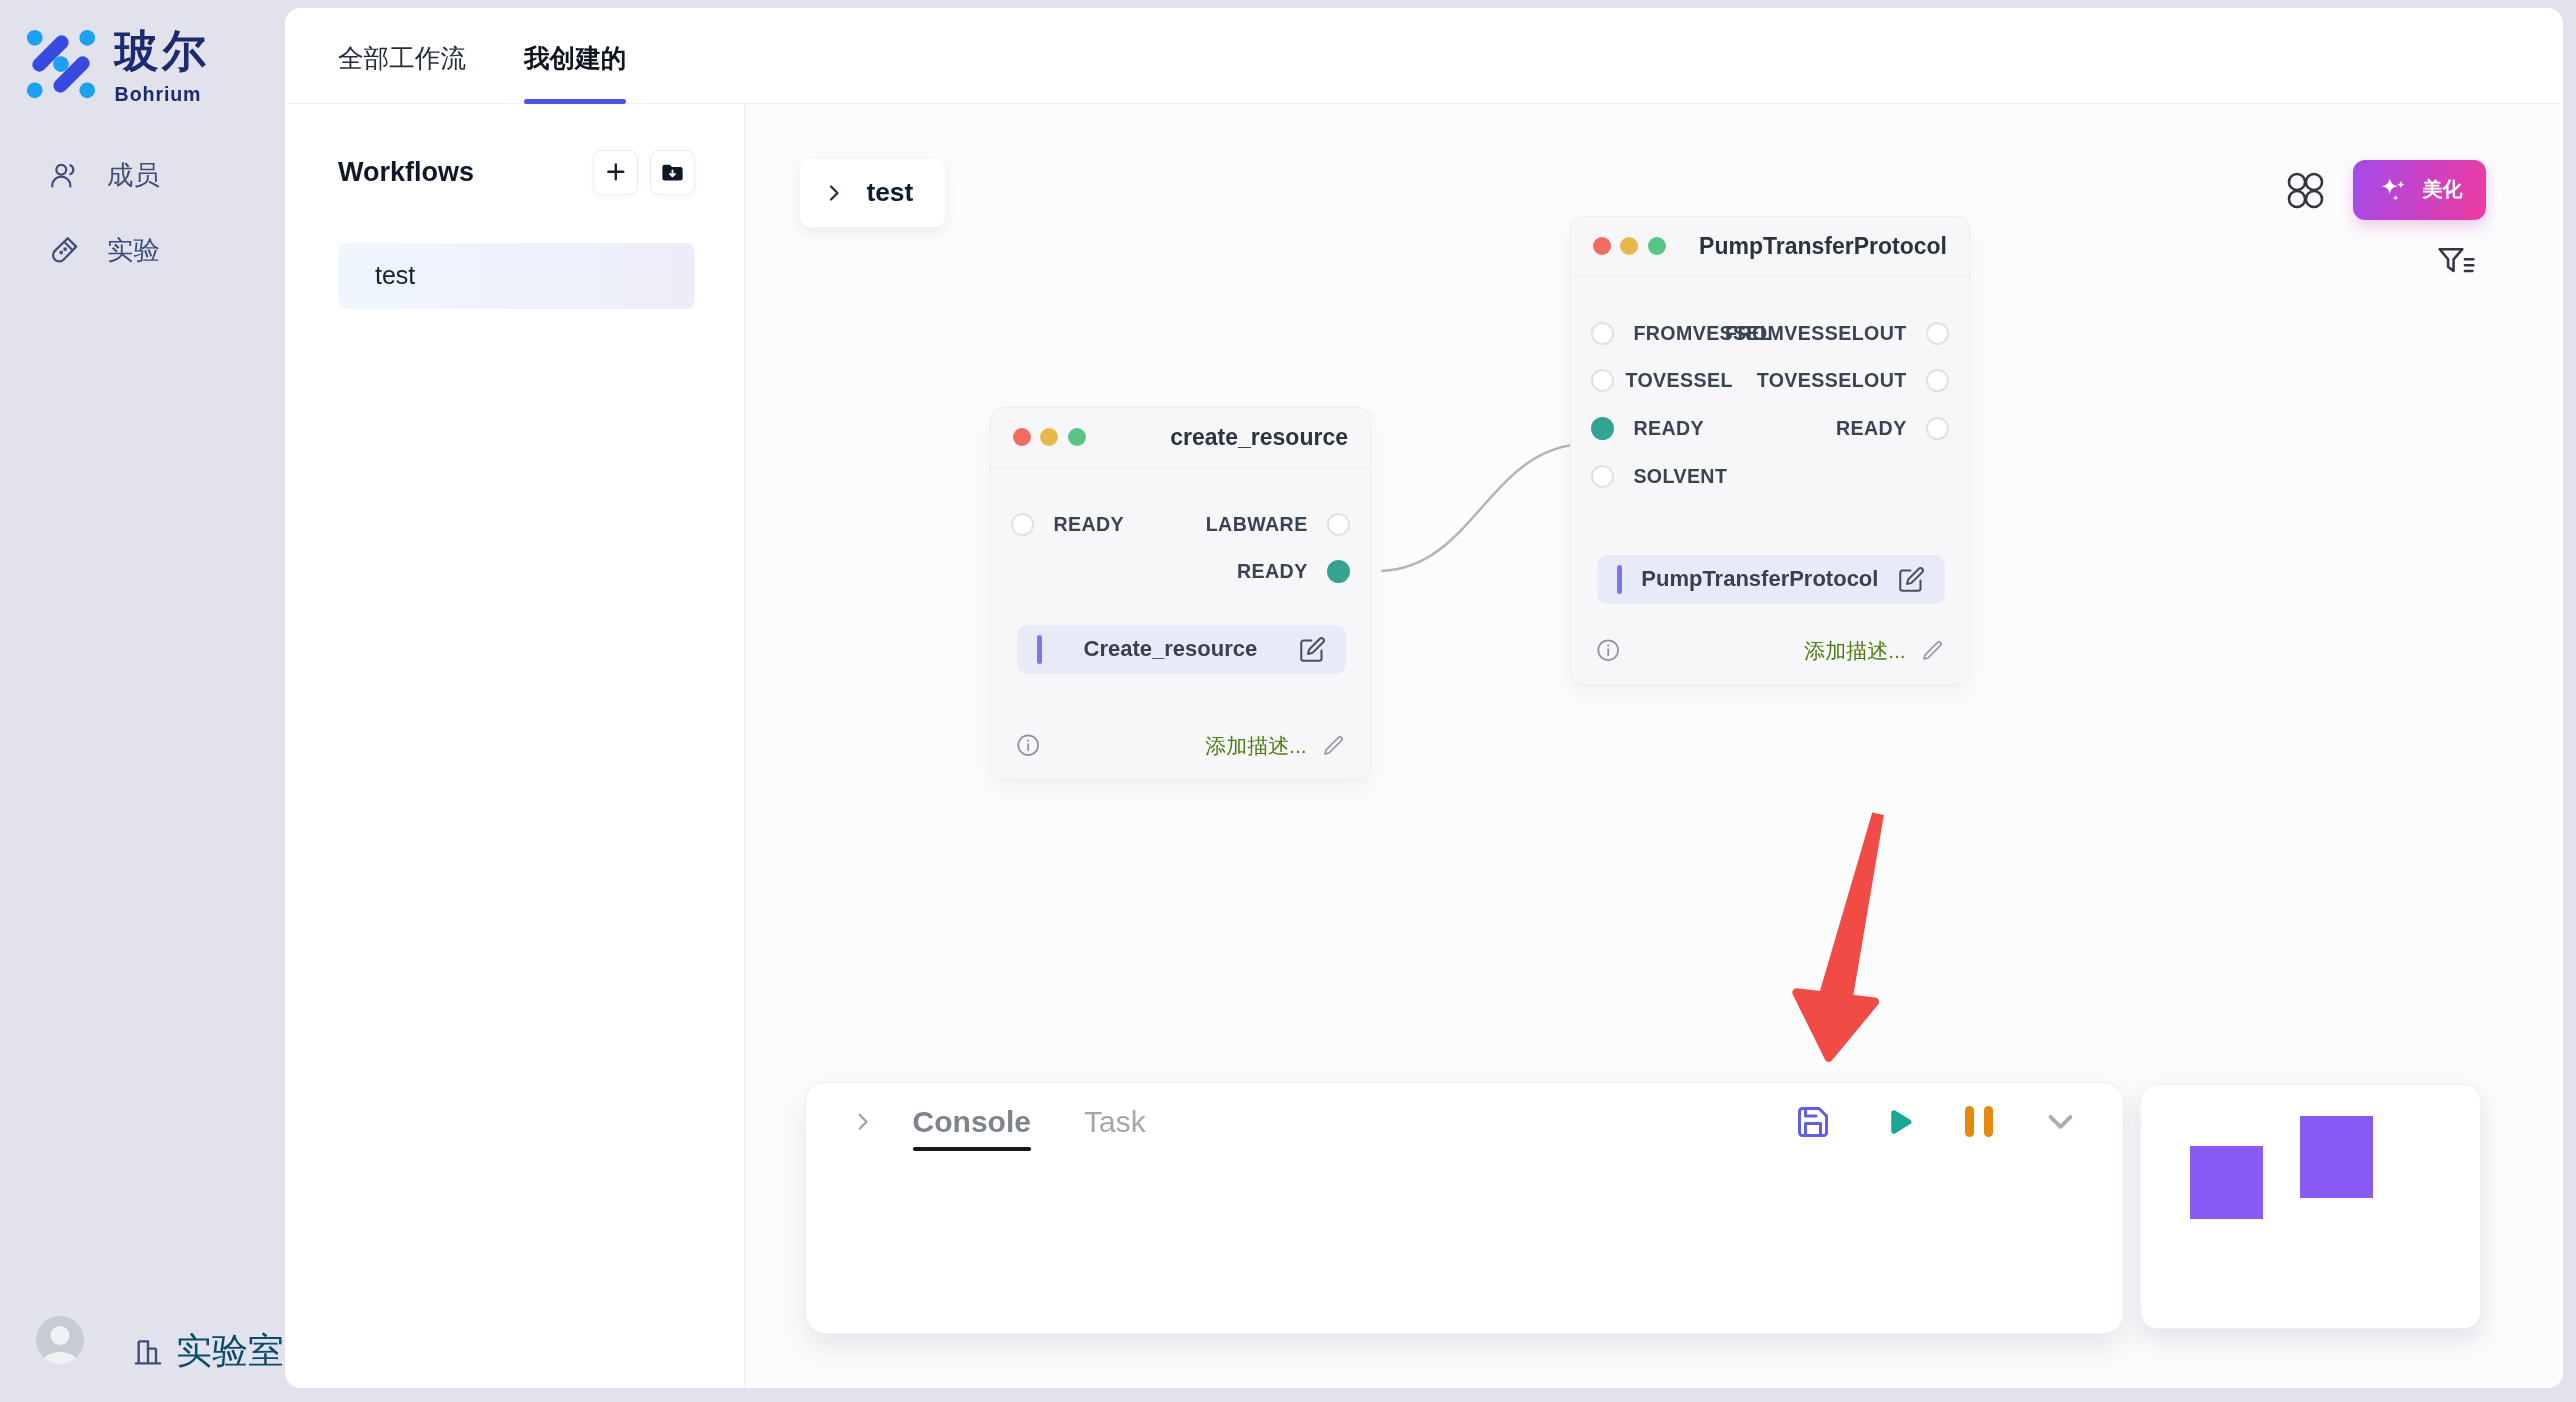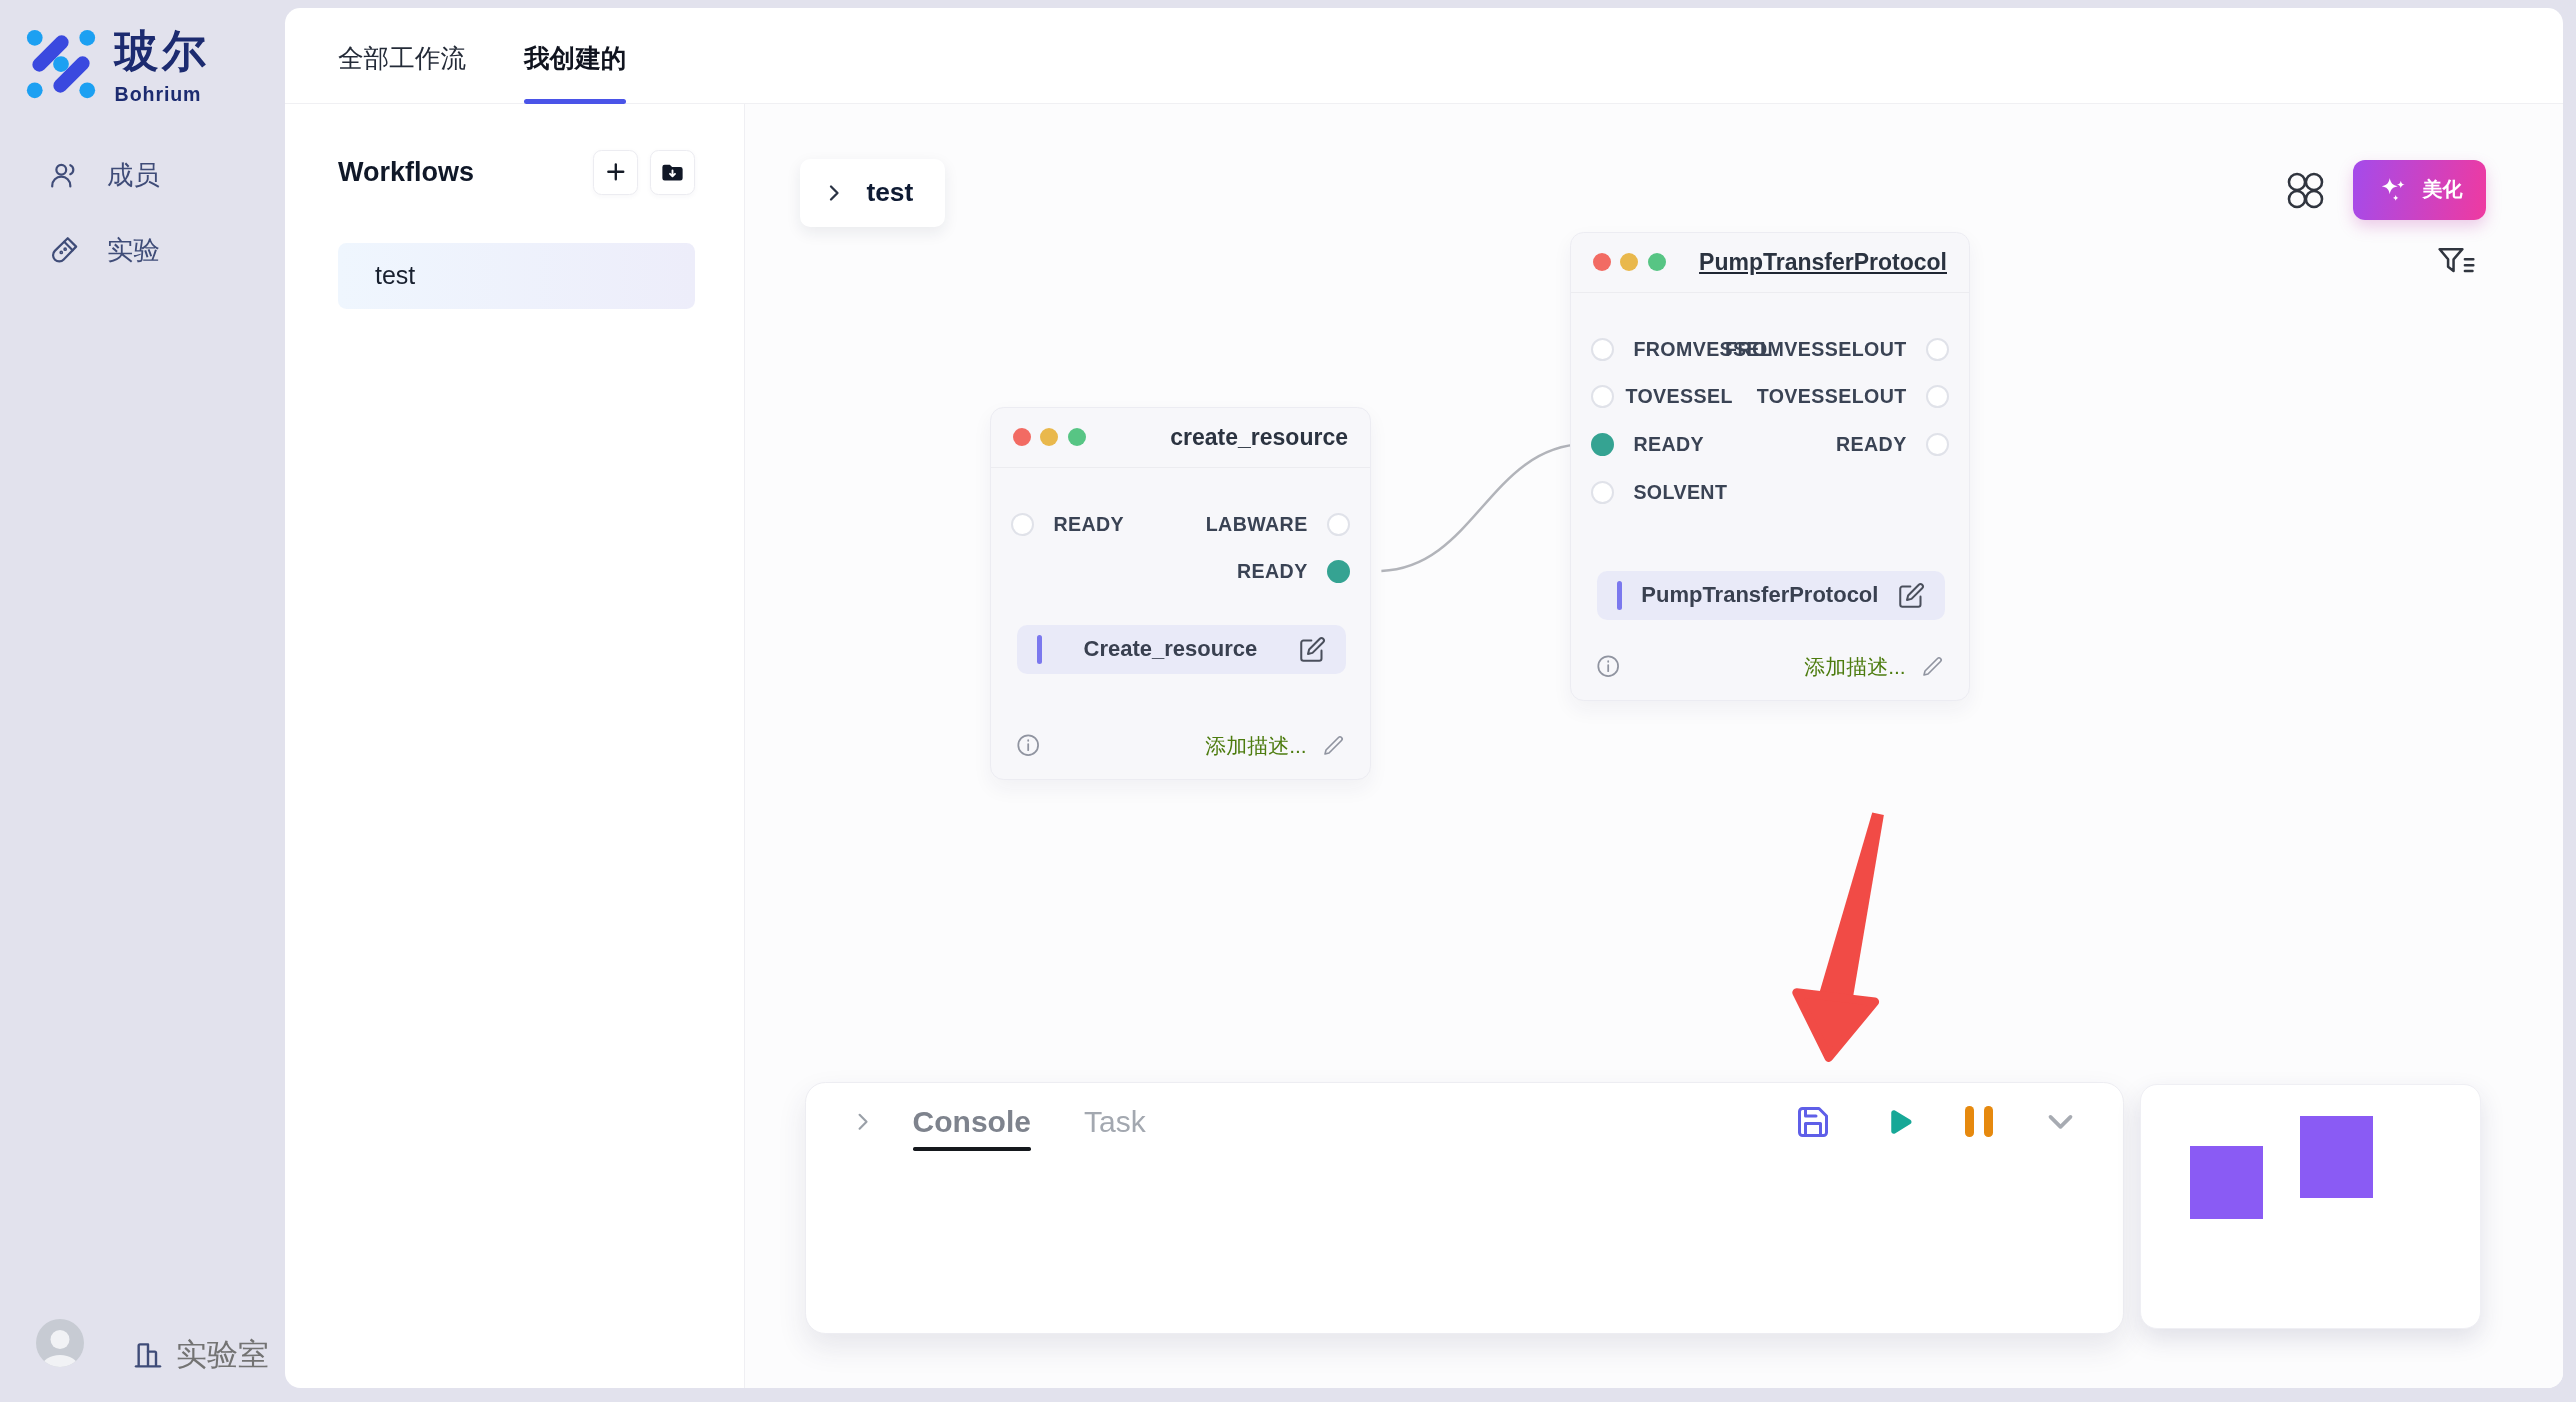--- a/index.html
+++ b/index.html
@@ -18,21 +18,21 @@
   .logo-text .cn { font-size:44px; font-weight:700; color:#1C2B70; letter-spacing:3.4px; }
   .logo-text .en { font-size:19.6px; font-weight:700; color:#1C2B70; margin-top:1.7px; letter-spacing:0.9px; }
   .nav { position:absolute; top:143px; left:17px; right:17px; display:flex; flex-direction:column; gap:11px; }
   .nav-item { height:64px; border-radius:22px; display:flex; align-items:center; padding-left:32px; gap:27px;
               font-size:26.4px; color:#3F4C78; cursor:pointer; }
   .nav-item.active { background:#FFFFFF; color:#10194A; font-weight:700; box-shadow:0 3.4px 12px rgba(40,45,90,.06); }
   .side-footer { position:absolute; left:36px; bottom:25.6px; display:flex; align-items:center; }
   .avatar { width:48px; height:48px; border-radius:50%; background:#C7CBD3; position:relative; overflow:hidden; margin-right:48px; }
   .avatar .head { position:absolute; left:50%; top:10.2px; transform:translateX(-50%); width:19px; height:19px; border-radius:50%; background:#F1F2F5; }
   .avatar .body { position:absolute; left:50%; bottom:-12px; transform:translateX(-50%); width:36px; height:24px; border-radius:50%; background:#F1F2F5; }
-  .lab { display:flex; align-items:center; gap:12px; font-size:31px; color:#737373;margin-top:24px; }
+  .lab { display:flex; align-items:center; gap:12px; font-size:36px; color:#0c4a6e;margin-top:24px; }
 
   
   .main-card { position:absolute; left:285px; top:7.7px; width:2278px; height:1380px;
                background:#FFFFFF; border-radius:15.3px; overflow:hidden; display:flex; flex-direction:column; }
   .top-tabs { height:96px; border-bottom:1.7px solid #F0F0F3; display:flex; align-items:flex-end; padding-left:53px; gap:58px; flex:none; }
   .tab { font-size:25.6px; color:#242B38; padding-bottom:27px; position:relative; cursor:pointer; }
   .tab.active { font-weight:700; color:#10141F; }
   .tab.active::after { content:""; position:absolute; left:0; right:0; bottom:-1.7px; height:5.1px; border-radius:2.6px; background:#4A54E8; }
 
   .card-body { flex:1; display:flex; min-height:0; }
@@ -291,21 +291,21 @@
           </span>
           <span class="desc">添加描述...</span>
           <span>
             <svg width="24" height="24" viewBox="0 0 24 24" fill="none" stroke="#9094A0" stroke-width="1.6" stroke-linecap="round" stroke-linejoin="round">
               <path d="M16.5 3.5a2.1 2.1 0 0 1 3 3L7 19l-4 1 1-4L16.5 3.5z"></path>
             </svg>
           </span>
         </div>
       </div>
 
-      <div class="node" style="left:825px; top:128px; width:400px; height:469px;text-decoration:underline;">
+      <div class="node" style="left:825px; top:112px; width:400px; height:469px;">
         <div class="node-header">
           <span class="dot red"></span>
           <span class="dot yellow"></span>
           <span class="dot green"></span>
           <span class="node-title">PumpTransferProtocol</span>
         </div>
         <div class="port left" style="top:105px;">
           <span class="pcirc"></span>
           <span>FROMVESSEL</span>
         </div>

